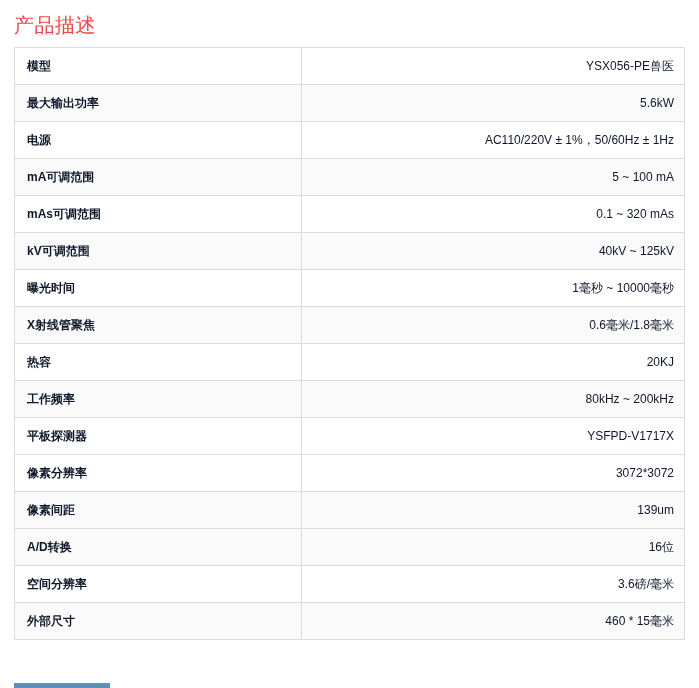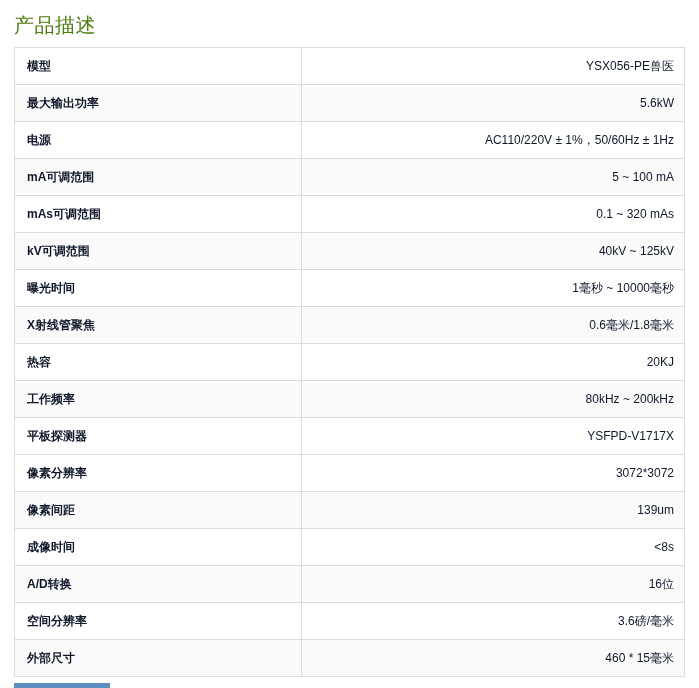--- a/index.html
+++ b/index.html
@@ -16,21 +16,21 @@
   }
   .page {
     position: relative;
     width: 699px;
     height: 688px;
     box-sizing: border-box;
   }
   .page-title {
     font-size: 20px;
     font-weight: 400;
-    color: #4d7c0f;
+    color: #ef4444;
     padding: 12px 8px 8px 14px;
     margin: 0;
     letter-spacing: 0.5px;
   }
   .spec-table-wrap {
     padding: 0 14px;
     box-sizing: border-box;
   }
   table.spec-table {
     width: 671px;
@@ -123,24 +123,20 @@
             <td class="value-cell">YSFPD-V1717X</td>
           </tr>
           <tr>
             <td class="label-cell">像素分辨率</td>
             <td class="value-cell">3072*3072</td>
           </tr>
           <tr class="row-even">
             <td class="label-cell">像素间距</td>
             <td class="value-cell">139um</td>
           </tr>
-          <tr>
-            <td class="label-cell">成像时间</td>
-            <td class="value-cell">&lt;8s</td>
-          </tr>
           <tr class="row-even">
             <td class="label-cell">A/D转换</td>
             <td class="value-cell">16位</td>
           </tr>
           <tr>
             <td class="label-cell">空间分辨率</td>
             <td class="value-cell">3.6磅/毫米</td>
           </tr>
           <tr class="row-even">
             <td class="label-cell">外部尺寸</td>

